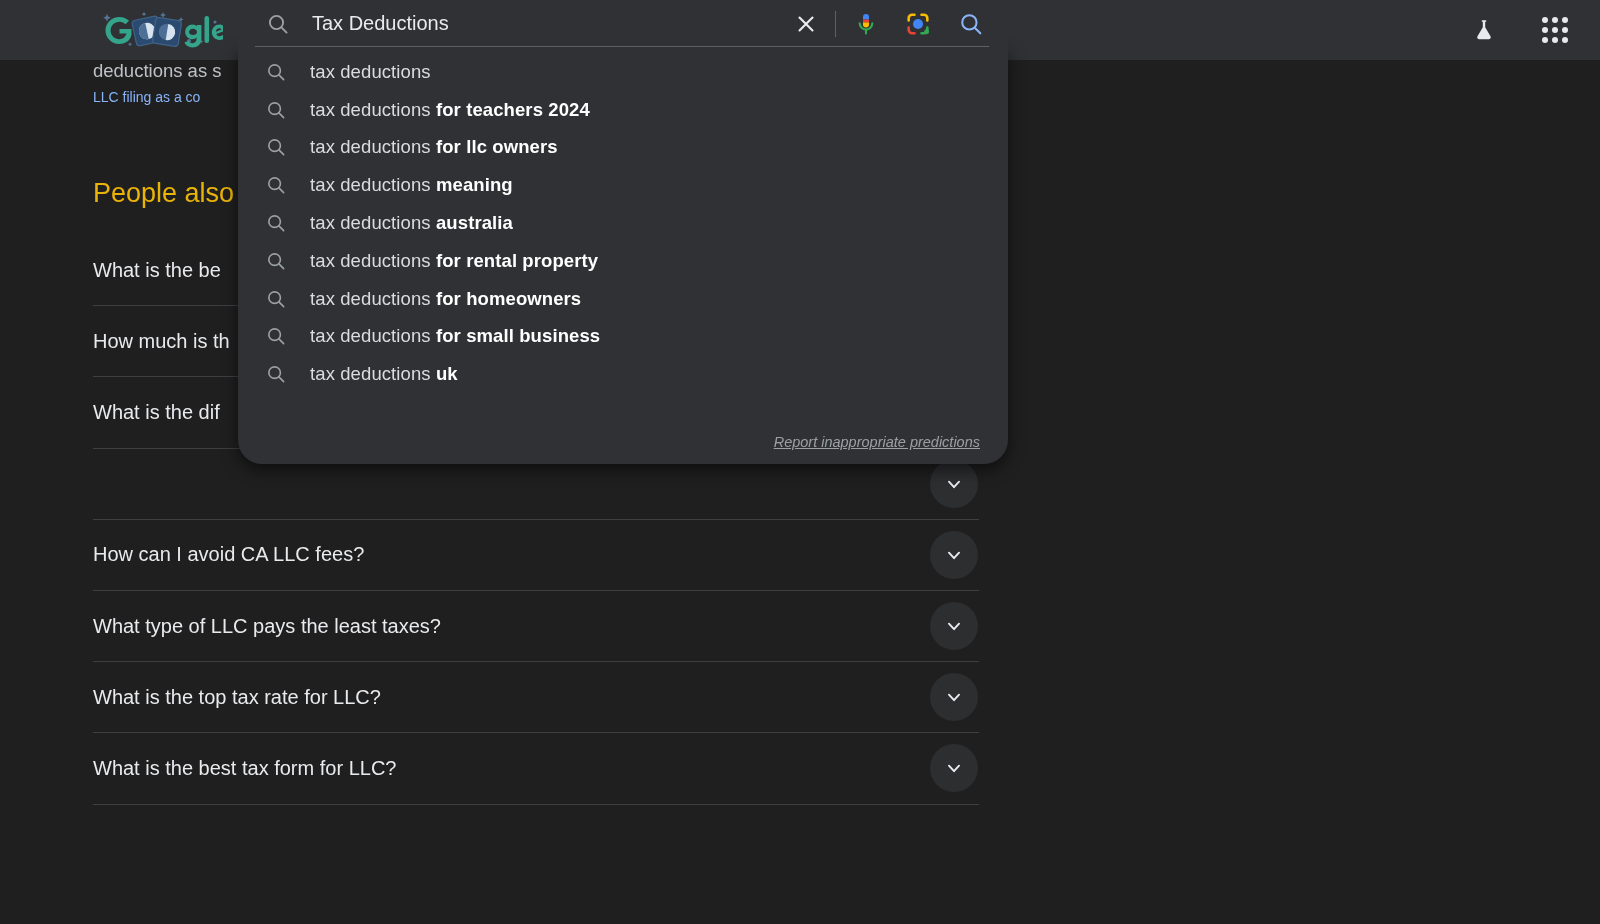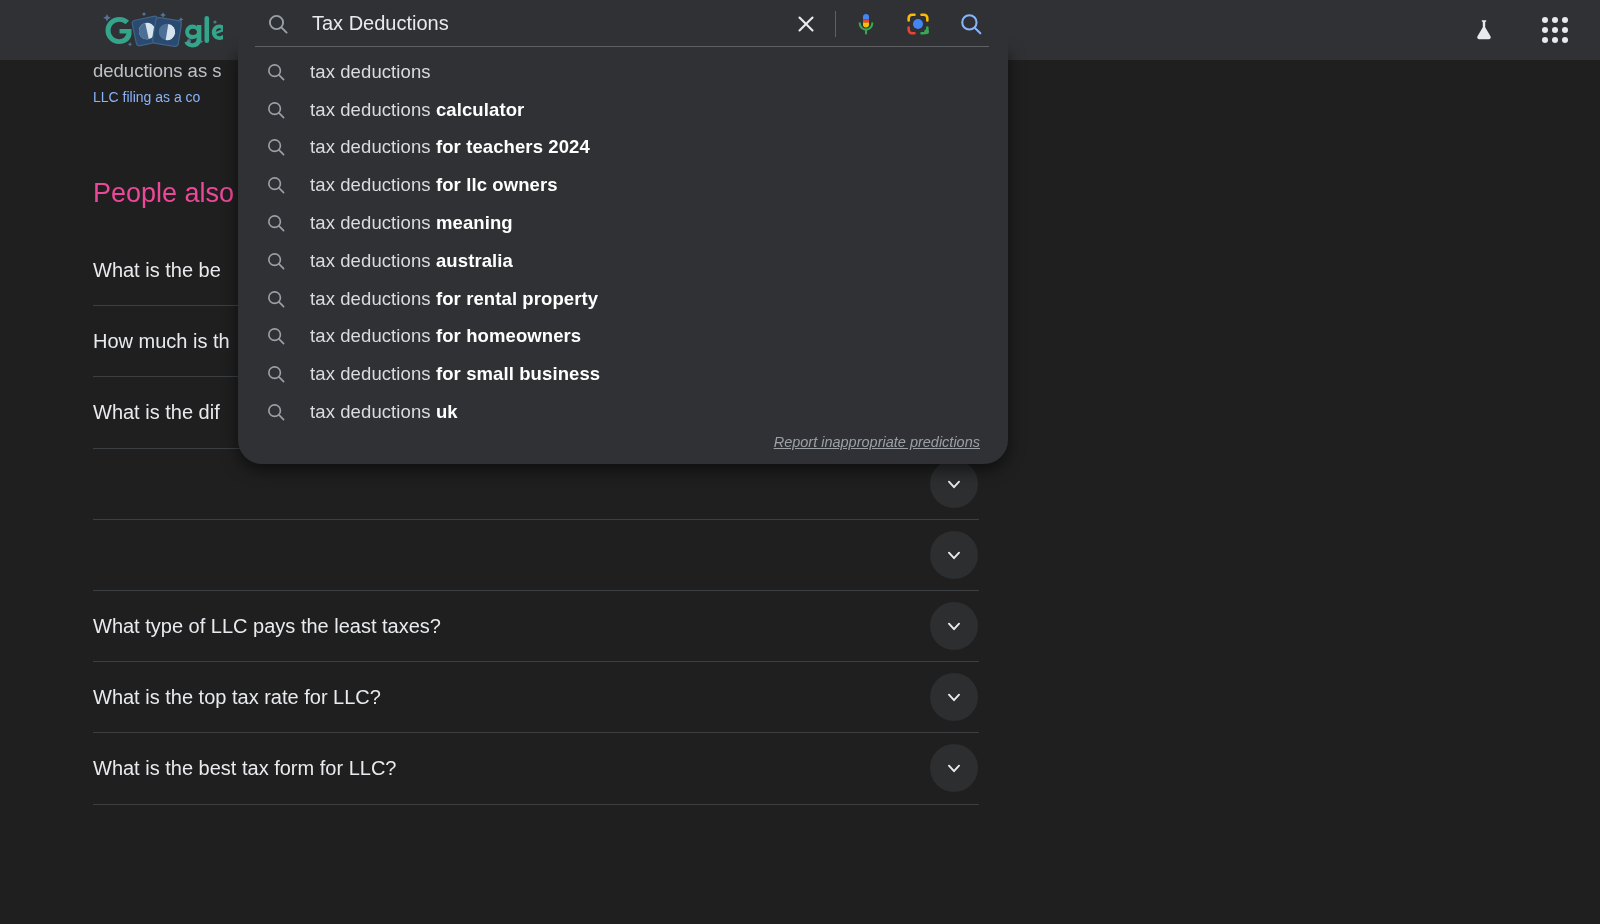--- a/index.html
+++ b/index.html
@@ -95,21 +95,21 @@
   #snippet-line1 {
     position: absolute; left: 93px; top: 0px;
     font-size: 18.5px; color: #bdc1c6; white-space: nowrap;
   }
   #snippet-link {
     position: absolute; left: 93px; top: 29px;
     font-size: 14px; color: #8ab4f8; white-space: nowrap; cursor: pointer;
   }
   #paa-heading {
     position: absolute; left: 93px; top: 118px;
-    font-size: 27px; color: #ec4899; white-space: nowrap; font-weight: normal;
+    font-size: 27px; color: #eab308; white-space: nowrap; font-weight: normal;
   }
   .paa-item {
     position: relative; height: 71.2px;
     border-bottom: 1px solid #3c4043;
     display: flex; align-items: center; cursor: pointer;
   }
   .paa-q { font-size: 20px; color: #e8eaed; white-space: nowrap; }
   .paa-chevron {
     position: absolute; right: 1px; top: 50%; transform: translateY(-50%);
     width: 48px; height: 48px; border-radius: 50%;
@@ -245,29 +245,20 @@
           </span>
           <span class="sug-text">tax deductions</span>
         </div>
         <div class="suggest-row">
           <span class="sug-icon">
             <svg width="22" height="22" viewBox="0 0 24 24">
   <circle cx="10.5" cy="10.5" r="6.3" fill="none" stroke="#9aa0a6" stroke-width="1.8"></circle>
   <line x1="15.2" y1="15.2" x2="20.3" y2="20.3" stroke="#9aa0a6" stroke-width="1.8" stroke-linecap="round"></line>
 </svg>
           </span>
-          <span class="sug-text">tax deductions <b>calculator</b></span>
-        </div>
-        <div class="suggest-row">
-          <span class="sug-icon">
-            <svg width="22" height="22" viewBox="0 0 24 24">
-  <circle cx="10.5" cy="10.5" r="6.3" fill="none" stroke="#9aa0a6" stroke-width="1.8"></circle>
-  <line x1="15.2" y1="15.2" x2="20.3" y2="20.3" stroke="#9aa0a6" stroke-width="1.8" stroke-linecap="round"></line>
-</svg>
-          </span>
           <span class="sug-text">tax deductions <b>for teachers 2024</b></span>
         </div>
         <div class="suggest-row">
           <span class="sug-icon">
             <svg width="22" height="22" viewBox="0 0 24 24">
   <circle cx="10.5" cy="10.5" r="6.3" fill="none" stroke="#9aa0a6" stroke-width="1.8"></circle>
   <line x1="15.2" y1="15.2" x2="20.3" y2="20.3" stroke="#9aa0a6" stroke-width="1.8" stroke-linecap="round"></line>
 </svg>
           </span>
           <span class="sug-text">tax deductions <b>for llc owners</b></span>
@@ -362,20 +353,21 @@
             </span>
           </div>
           <div class="paa-item">
             <span class="paa-chevron">
               <svg width="22" height="22" viewBox="0 0 24 24">
   <polyline points="6.5,9.5 12,15.5 17.5,9.5" fill="none" stroke="#e8eaed" stroke-width="2.1" stroke-linecap="round" stroke-linejoin="round"></polyline>
 </svg>
             </span>
           </div>
           <div class="paa-item">
+            <span class="paa-q">How can I avoid CA LLC fees?</span>
             <span class="paa-chevron">
               <svg width="22" height="22" viewBox="0 0 24 24">
   <polyline points="6.5,9.5 12,15.5 17.5,9.5" fill="none" stroke="#e8eaed" stroke-width="2.1" stroke-linecap="round" stroke-linejoin="round"></polyline>
 </svg>
             </span>
           </div>
           <div class="paa-item">
             <span class="paa-q">What type of LLC pays the least taxes?</span>
             <span class="paa-chevron">
               <svg width="22" height="22" viewBox="0 0 24 24">

